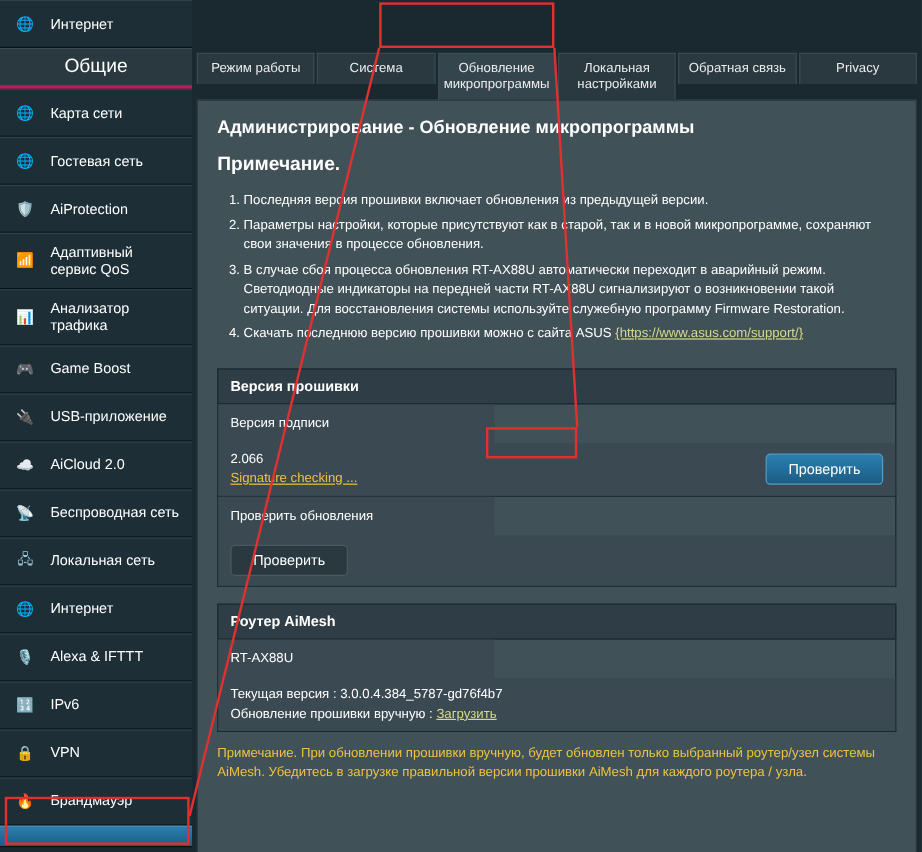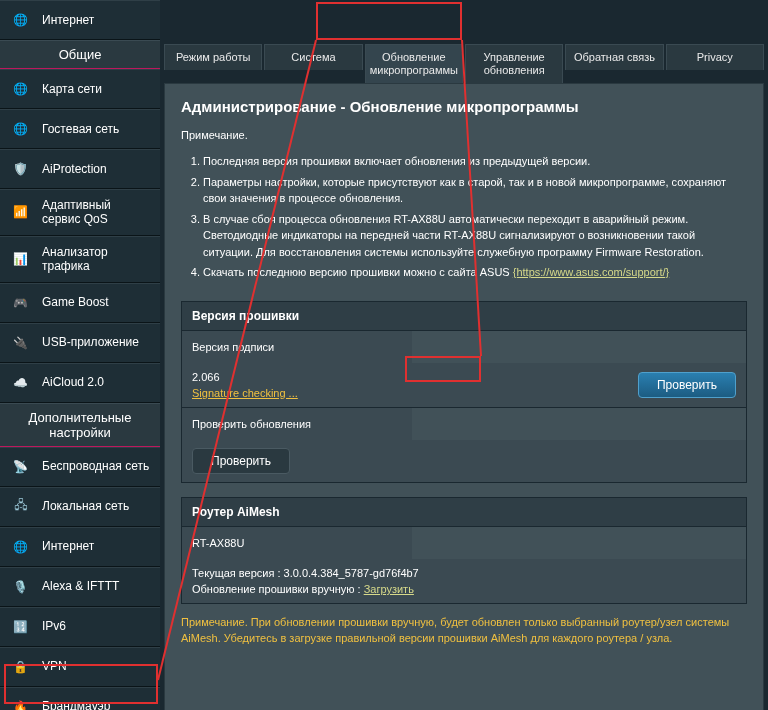--- a/index.html
+++ b/index.html
@@ -15,22 +15,22 @@
   }
   .layout { display: flex; height: 100%; }
   .sidebar { width: 160px; flex-shrink: 0; background: #1a2830; }
   .content { flex: 1; padding: 0; background: #1a2830; }
 
   .side-group-title {
     text-align: center;
     padding: 6px 0;
     background: #2a3940;
     border-top: 1px solid #3a4a52;
-    border-bottom: 1px solid #be185d;
-    font-size: 13px;
+    border-bottom: 3px solid #be185d;
+    font-size: 16px;
     color: #fff;
   }
   .side-item {
     display: flex;
     align-items: center;
     gap: 10px;
     padding: 8px 10px;
     background: #1e2e36;
     border-top: 1px solid #2f3f47;
     border-bottom: 1px solid #0a1418;
@@ -72,21 +72,21 @@
   .tab.active { background: #34454e; }
 
   .main-area {
     background: #415158;
     margin: 0 4px 4px 4px;
     padding: 14px 16px;
     min-height: 660px;
     border: 1px solid #2a3940;
   }
   .page-title { font-size: 15px; font-weight: bold; margin-bottom: 14px; }
-  .note-label { font-weight: normal; margin-bottom: 10px; font-size: 11px; }
+  .note-label { font-weight: bold; margin-bottom: 10px; font-size: 16px; }
   ol.notes { margin-left: 22px; margin-bottom: 20px; margin-top: 12px; }
   ol.notes li { margin-bottom: 4px; line-height: 1.5; font-size: 11px; }
 
   .section-header {
     background: #2f3e46;
     padding: 7px 10px;
     font-weight: bold;
     border: 1px solid #1a2830;
     font-size: 12px;
   }
@@ -168,21 +168,20 @@
     </div>
     <div class="side-item">
       <span class="icon">🔌</span>
       <span class="label">USB-приложение</span>
     </div>
     <div class="side-item">
       <span class="icon">☁️</span>
       <span class="label">AiCloud 2.0</span>
     </div>
 
-    <div class="side-group-title">Дополнительные настройки</div>
 
     <div class="side-item">
       <span class="icon">📡</span>
       <span class="label">Беспроводная сеть</span>
     </div>
     <div class="side-item">
       <span class="icon">🖧</span>
       <span class="label">Локальная сеть</span>
     </div>
     <div class="side-item">
@@ -209,21 +208,21 @@
       
       
     </div>
   </div>
 
   <div class="content">
     <div class="tabs">
       <div class="tab">Режим работы</div>
       <div class="tab">Система</div>
       <div class="tab active">Обновление микропрограммы</div>
-      <div class="tab">Управление обновления</div>
+      <div class="tab">Локальная настройками</div>
       <div class="tab">Обратная связь</div>
       <div class="tab">Privacy</div>
     </div>
 
     <div class="main-area">
       <div class="page-title">Администрирование - Обновление микропрограммы</div>
       <div class="note-label">Примечание.</div>
       <ol class="notes">
         <li>Последняя версия прошивки включает обновления из предыдущей версии.</li>
         <li>Параметры настройки, которые присутствуют как в старой, так и в новой микропрограмме, сохраняют свои значения в процессе обновления.</li>

